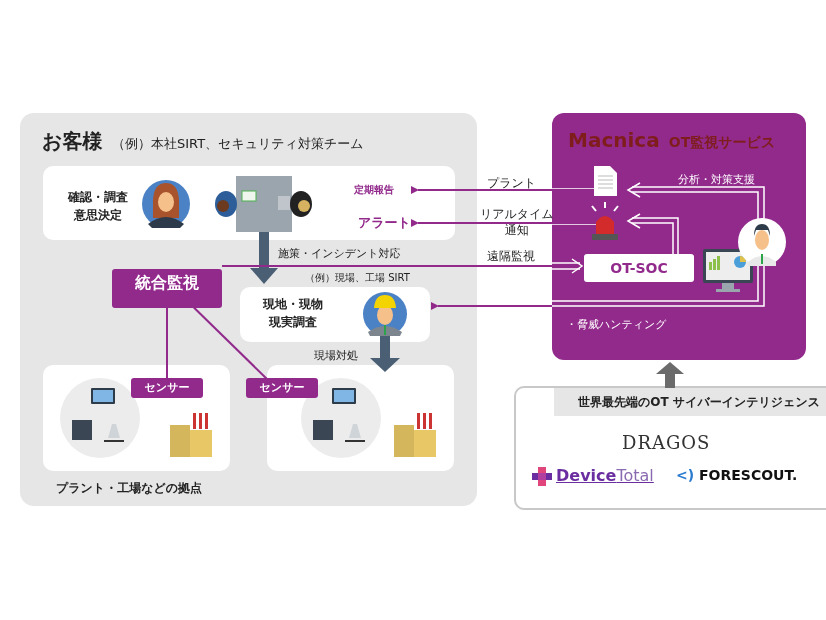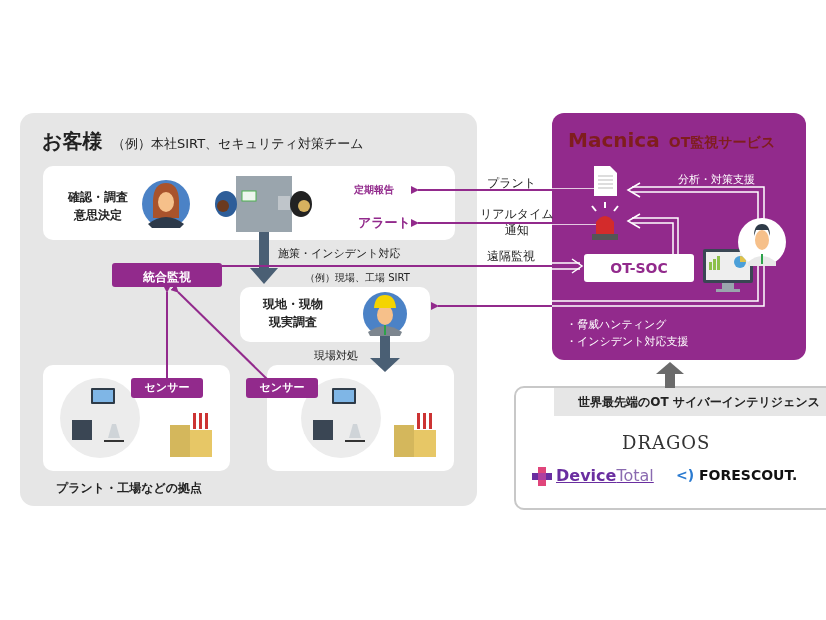--- a/index.html
+++ b/index.html
@@ -192,38 +192,37 @@
 <div class="abs t" style="left:480px;top:206px;font-size:12px;text-align:center;line-height:16px;">
   <div>リアルタイム</div>
   <div>通知</div>
 </div>
 <div class="abs t" style="left:487px;top:248px;font-size:12px;">遠隔監視</div>
 
 <div class="abs t" style="left:278px;top:246px;font-size:11px;">施策・インシデント対応</div>
 <div class="abs t" style="left:305px;top:271px;font-size:10px;">（例）現場、工場 SIRT</div>
 <div class="abs t" style="left:314px;top:348px;font-size:11px;">現場対処</div>
 
-<div class="abs purple-tag" style="left:112px;top:263px;width:110px;height:24px;line-height:28px;font-size:12px;">統合監視</div>
+<div class="abs purple-tag" style="left:112px;top:269px;width:110px;height:39px;line-height:28px;font-size:16px;">統合監視</div>
 
 <div class="abs purple-tag" style="left:131px;top:378px;width:72px;height:20px;line-height:20px;font-size:11px;">センサー</div>
 <div class="abs purple-tag" style="left:246px;top:378px;width:72px;height:20px;line-height:20px;font-size:11px;">センサー</div>
 
 <div class="abs t" style="left:56px;top:480px;font-size:12px;font-weight:bold;">プラント・工場などの拠点</div>
 
 <div class="abs t" style="left:568px;top:128px;color:#7f1d1d;">
   <span style="font-size:20px;font-weight:bold;">Macnica</span>
   <span style="font-size:14px;font-weight:bold;margin-left:4px;">OT監視サービス</span>
 </div>
 <div class="abs t" style="left:678px;top:172px;font-size:11px;color:#fff;">分析・対策支援</div>
 
 <div class="abs" style="left:584px;top:254px;width:110px;height:28px;line-height:28px;background:#fff;border-radius:3px;text-align:center;font-size:14px;font-weight:bold;color:#922a8c;">OT-SOC</div>
 
 <div class="abs t" style="left:566px;top:316px;font-size:11px;color:#fff;line-height:17px;">
   <div>・<span>脅威ハンティング</span></div>
-  <div>・<span>インシデント対応支援</span></div>
 </div>
 
 <div class="abs t" style="left:622px;top:432px;font-size:18px;letter-spacing:1px;color:#333;font-family:'DejaVu Serif',serif;">DRAGOS</div>
 <div class="abs t" style="left:556px;top:466px;font-size:16px;color:#6a2ea0;text-decoration:underline;">
   <span style="font-weight:bold;">Device</span><span style="font-weight:normal;color:#8a6ab0;">Total</span>
 </div>
 <div class="abs t" style="left:676px;top:467px;font-size:14px;font-weight:bold;color:#111;">
   <span style="color:#2a7ad0;">&lt;)</span>
   <span>FORESCOUT.</span>
 </div>

